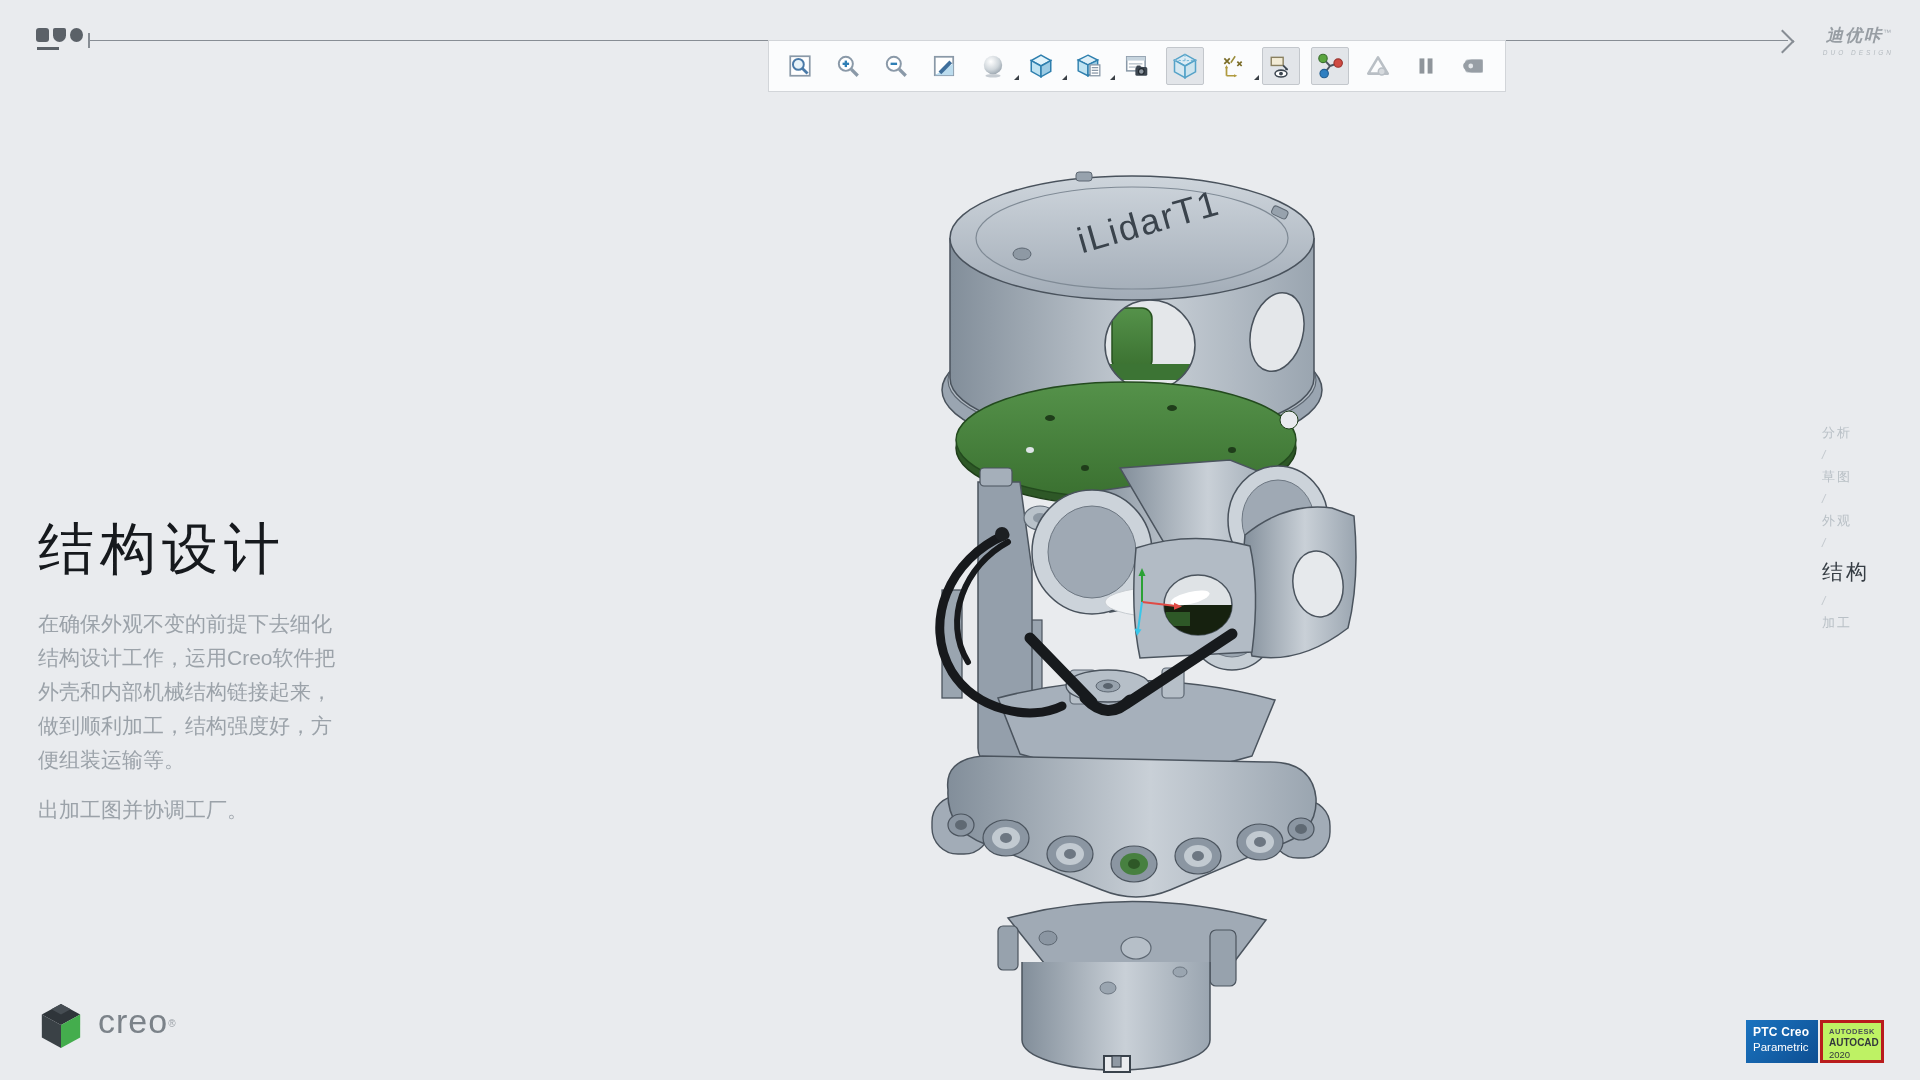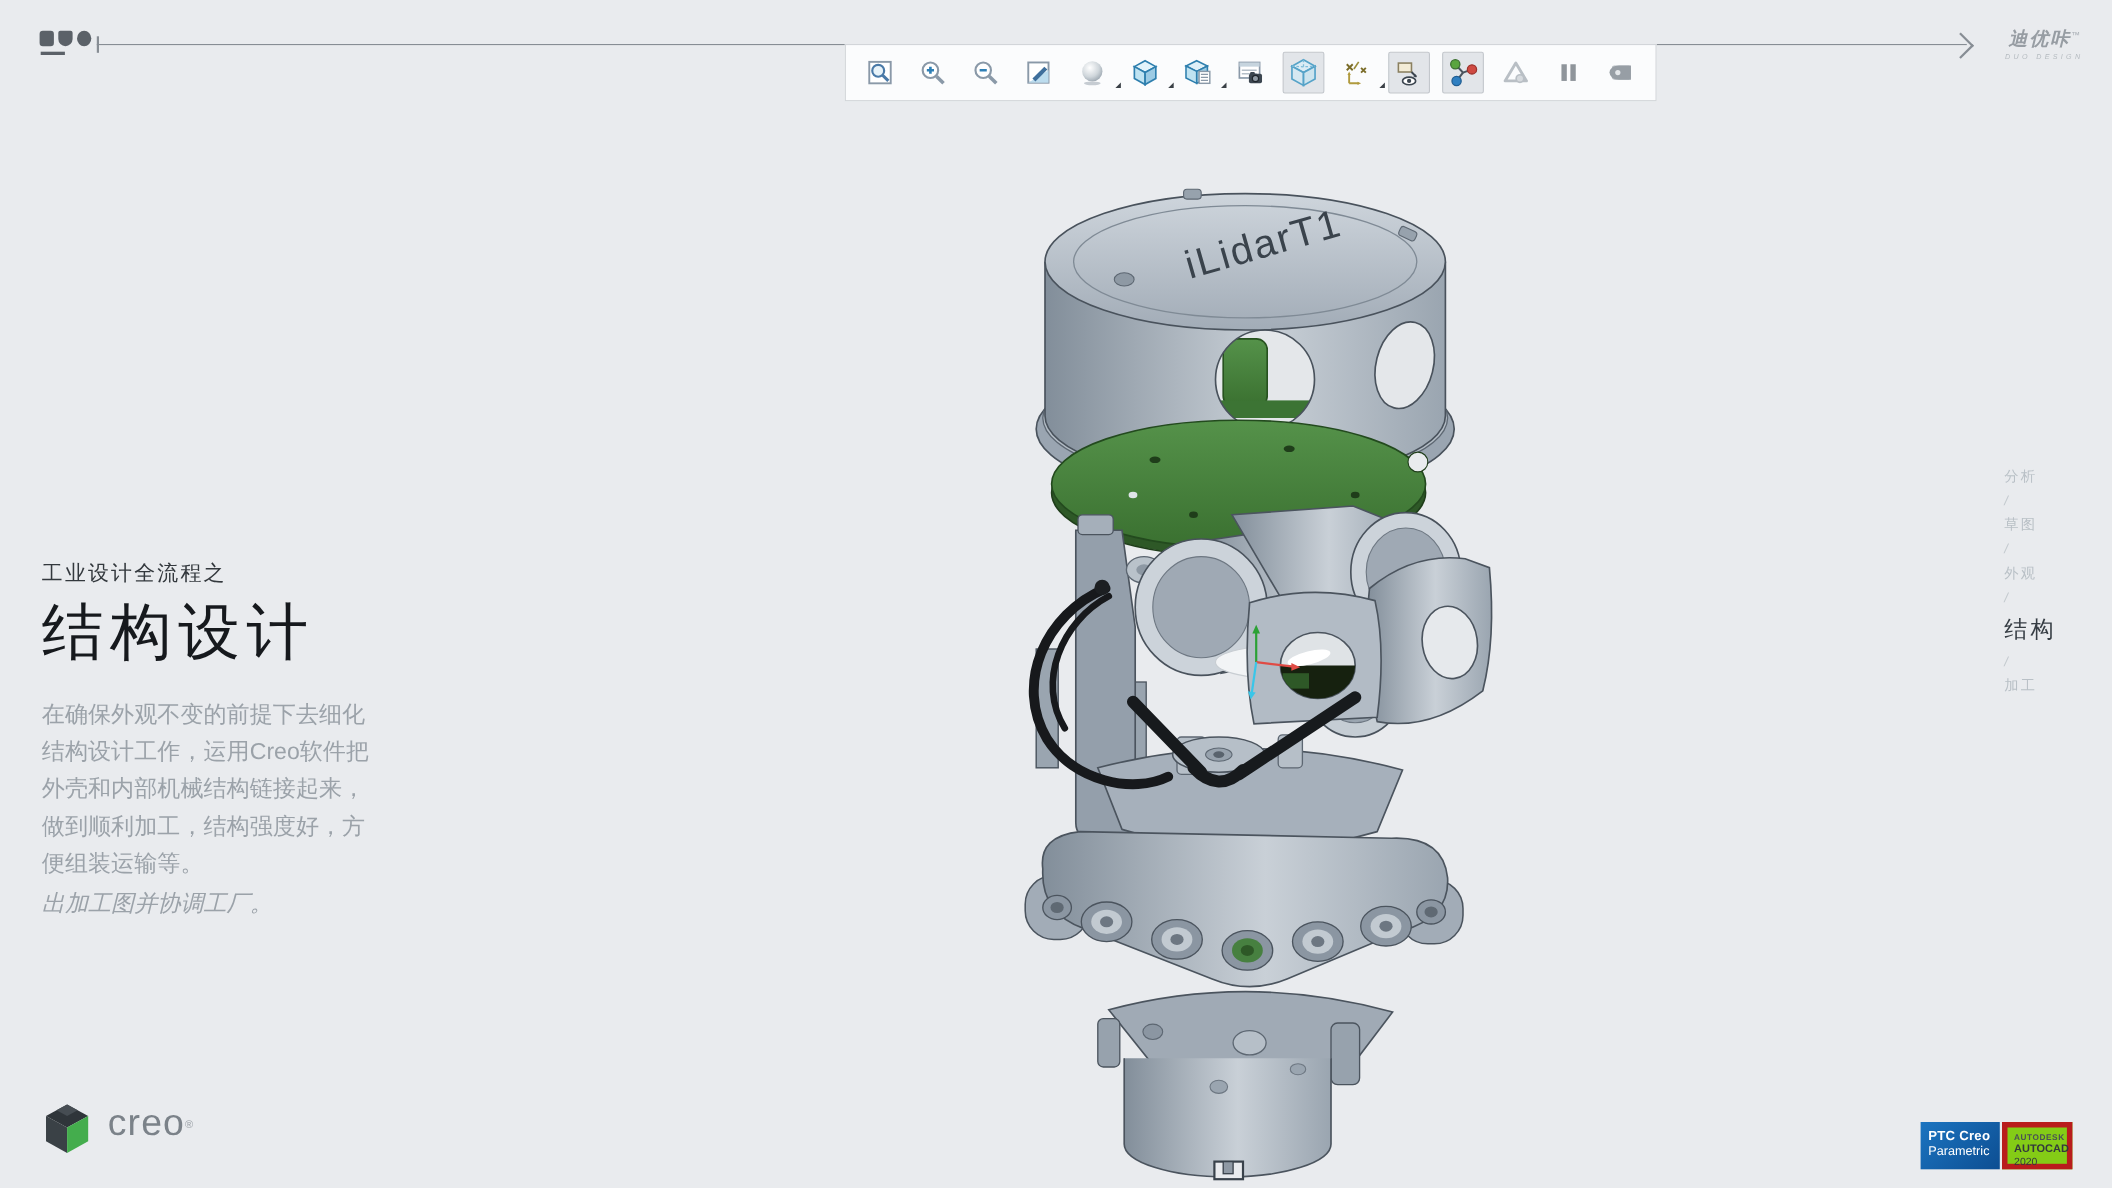--- a/index.html
+++ b/index.html
@@ -41,41 +41,41 @@
   .tbtn .caret{position:absolute;right:-8px;bottom:4px;width:0;height:0;
     border-left:5px solid transparent;border-bottom:5px solid #3a4046;}
 
   
   .intro{position:absolute;left:38px;top:508px;width:320px;}
   .kicker{font-size:19px;letter-spacing:2px;color:#33383d;}
   .title{font-size:56px;line-height:1.12;letter-spacing:6px;color:#16191d;margin-top:10px;}
   .subtitle{font-size:28px;font-weight:300;color:#2f353b;margin-top:8px;}
   .paragraphs{margin-top:26px;width:312px;}
   .paragraphs p{margin:0;font-size:21px;line-height:1.62;color:#9ba2a9;}
-  .paragraphs p + p{margin-top:2px;font-style:italic;}
+  .paragraphs p + p{margin-top:16px;}
 
   
   .process-nav{position:absolute;right:22px;top:418px;width:76px;}
   .pn-item{font-size:13px;color:#b9c0c6;letter-spacing:2px;margin:6px 0;cursor:pointer;}
   .pn-item.active{font-size:21px;color:#363d44;letter-spacing:3px;margin:8px 0;}
   .pn-sep{font-size:12px;color:#c3c9ce;font-style:italic;margin:5px 0;}
 
   
   .model-wrap{position:absolute;left:880px;top:150px;width:500px;height:930px;}
 
   
   .creo-logo{position:absolute;left:38px;top:1002px;display:flex;align-items:flex-start;gap:14px;}
   .creo-text{font-size:34px;color:#7b8289;letter-spacing:1px;}
   .creo-mark{font-size:10px;color:#9aa0a6;vertical-align:super;}
   .badges{position:absolute;right:36px;top:1020px;display:flex;gap:2px;}
   .badge-ptc{width:72px;height:43px;background:linear-gradient(135deg,#1b74c0,#0d4e92);
     color:#fff;padding:5px 7px;box-sizing:border-box;}
   .badge-ptc .l1{font-size:12px;font-weight:bold;letter-spacing:.2px;}
   .badge-ptc .l2{font-size:11.5px;margin-top:2px;}
-  .badge-acad{width:64px;height:43px;background:#84cc16;border:5px solid #b91c1c;
+  .badge-acad{width:64px;height:43px;background:#bef264;border:3px solid #b91c1c;
     box-sizing:border-box;padding:4px 6px;color:#33383d;}
   .badge-acad .l1{font-size:7.5px;letter-spacing:.5px;font-weight:bold;color:#4a5055;}
   .badge-acad .l2{font-size:10px;font-weight:bold;margin-top:1px;}
   .badge-acad .l3{font-size:9.5px;margin-top:1px;}
 </style>
 </head>
 <body>
 
 <div class="logo-duo">
   <div class="duo-glyphs">
@@ -241,21 +241,20 @@
   <div class="tbtn">
     <svg width="26" height="26" viewBox="0 0 24 24">
       <rect x="4" y="6" width="16" height="12" rx="2" fill="#b7bdc3"></rect>
       <path d="M10,6 a8,6 0 0 0 0,12 L20,18 L20,6 Z" fill="#979ea5"></path>
       <circle cx="9" cy="12" r="2.2" fill="#e4e7ea"></circle>
     </svg>
   </div>
 </div>
 
 <div class="intro">
-  <div class="kicker">工业设计全流程之</div>
   <div class="title">结构设计</div>
   <div class="paragraphs">
     <p>在确保外观不变的前提下去细化结构设计工作，运用Creo软件把外壳和内部机械结构链接起来，做到顺利加工，结构强度好，方便组装运输等。</p>
     <p>出加工图并协调工厂。</p>
   </div>
 </div>
 
 <div class="process-nav">
   <div class="pn-item">分析</div>
   <div class="pn-sep">/</div>

